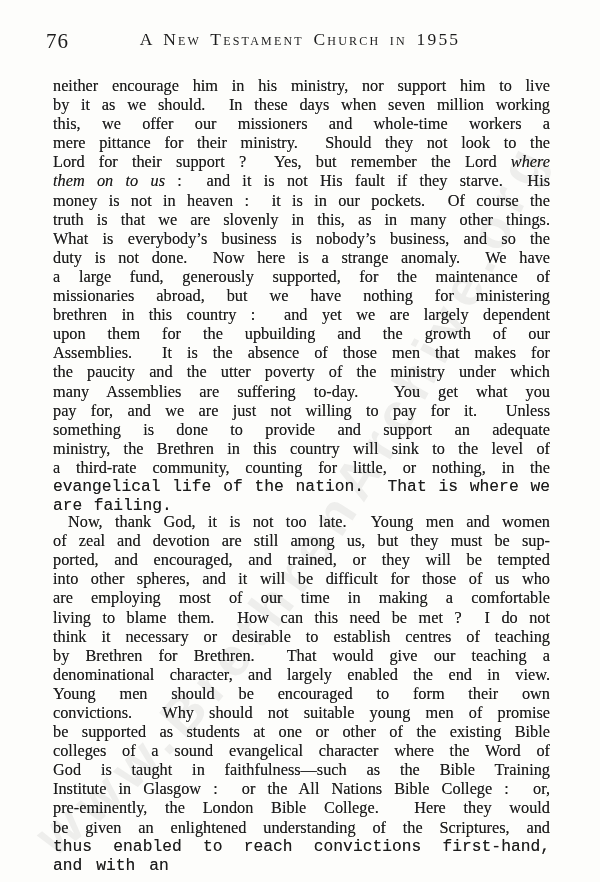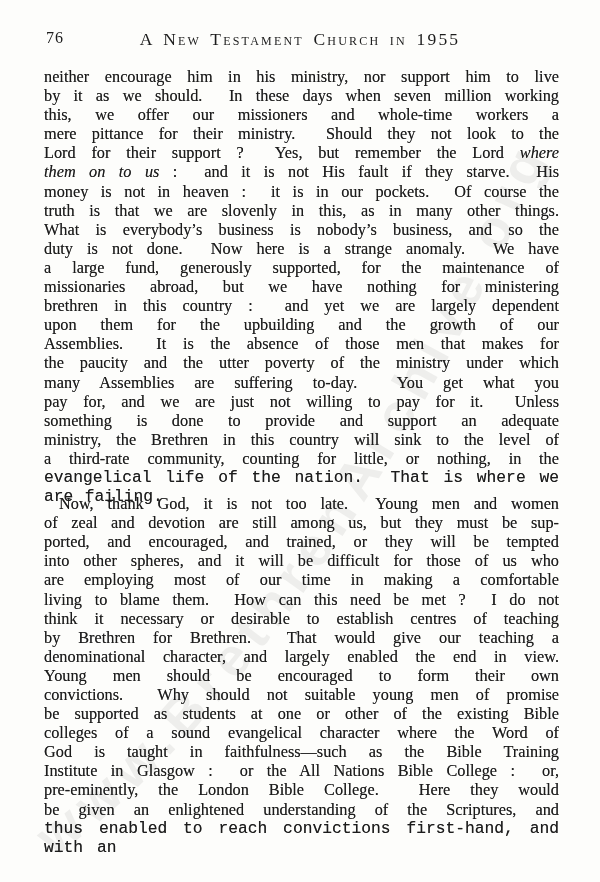--- a/index.html
+++ b/index.html
@@ -32,21 +32,21 @@
     position: absolute;
     top: 29px;
     left: 0;
     width: 100%;
     height: 24px;
   }
   .page-number {
     position: absolute;
     left: 46px;
     top: 0;
-    font-size: 16px;
+    font-size: 21px;
     letter-spacing: 1px;
   }
   .running-title {
     position: absolute;
     left: 0;
     right: 0;
     top: 0;
     text-align: center;
     font-size: 17.5px;
     font-variant: small-caps;
@@ -58,21 +58,21 @@
   .text-block {
     position: absolute;
     left: 37px;
     top: 60px;
     width: 529px;
     font-size: 16.3px;
     line-height: 19.1px;
     word-spacing: -0.4px;
     text-shadow: 0 0 0.4px rgba(0,0,0,0.55);
   }
-  .paragraph { margin: 7px; padding: 0; }
+  .paragraph { margin: 16px; padding: 0; }
   .paragraph.indent .line:first-child { text-indent: 15px; }
   .line {
     text-align: justify;
     text-align-last: justify;
     height: 19.1px;
     overflow: visible;
     white-space: normal;
   }
   .line em { font-style: italic; }
   .line.para-end {

